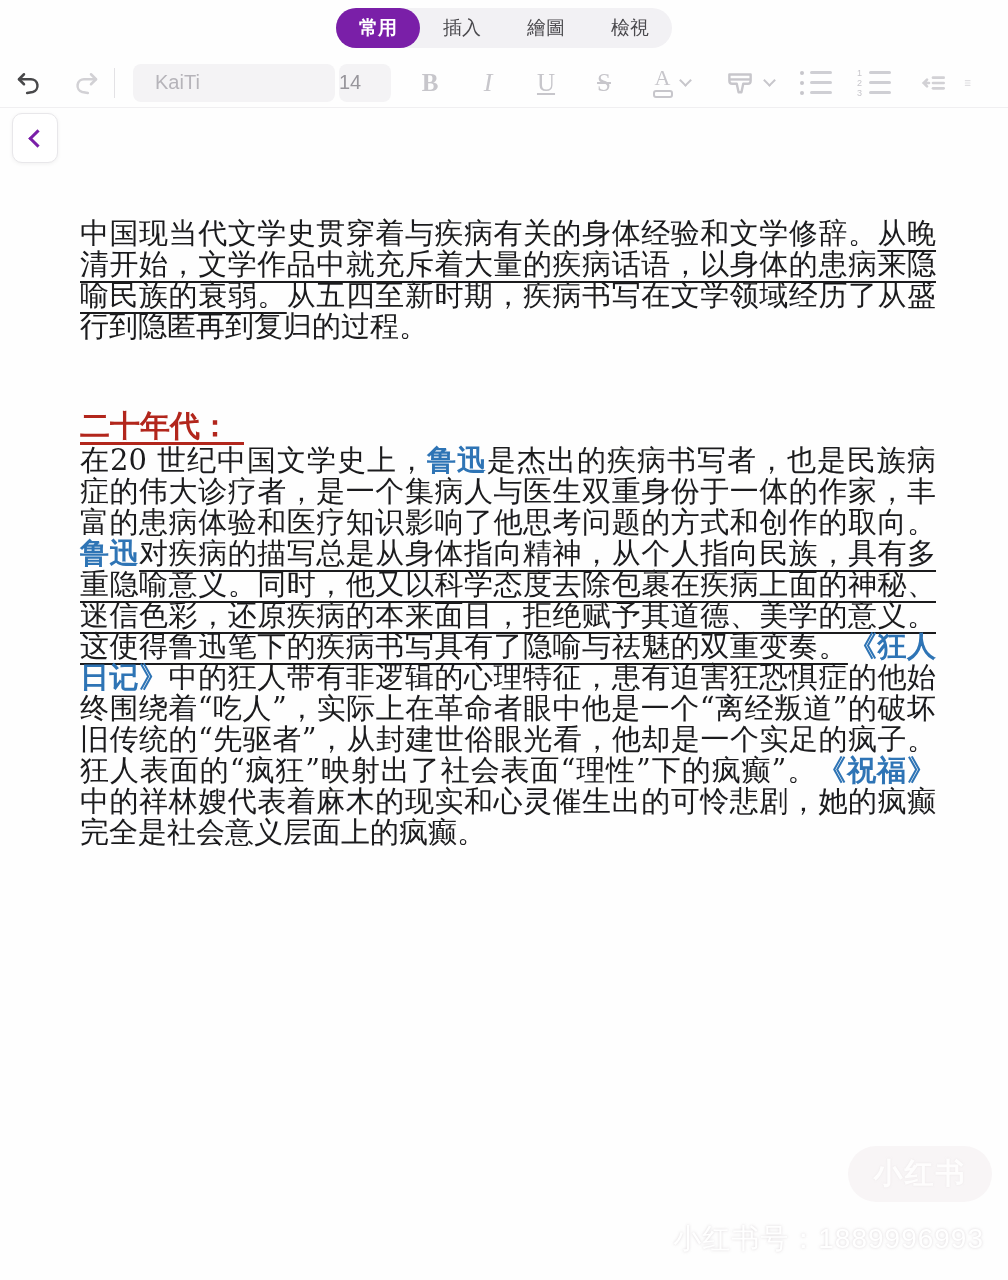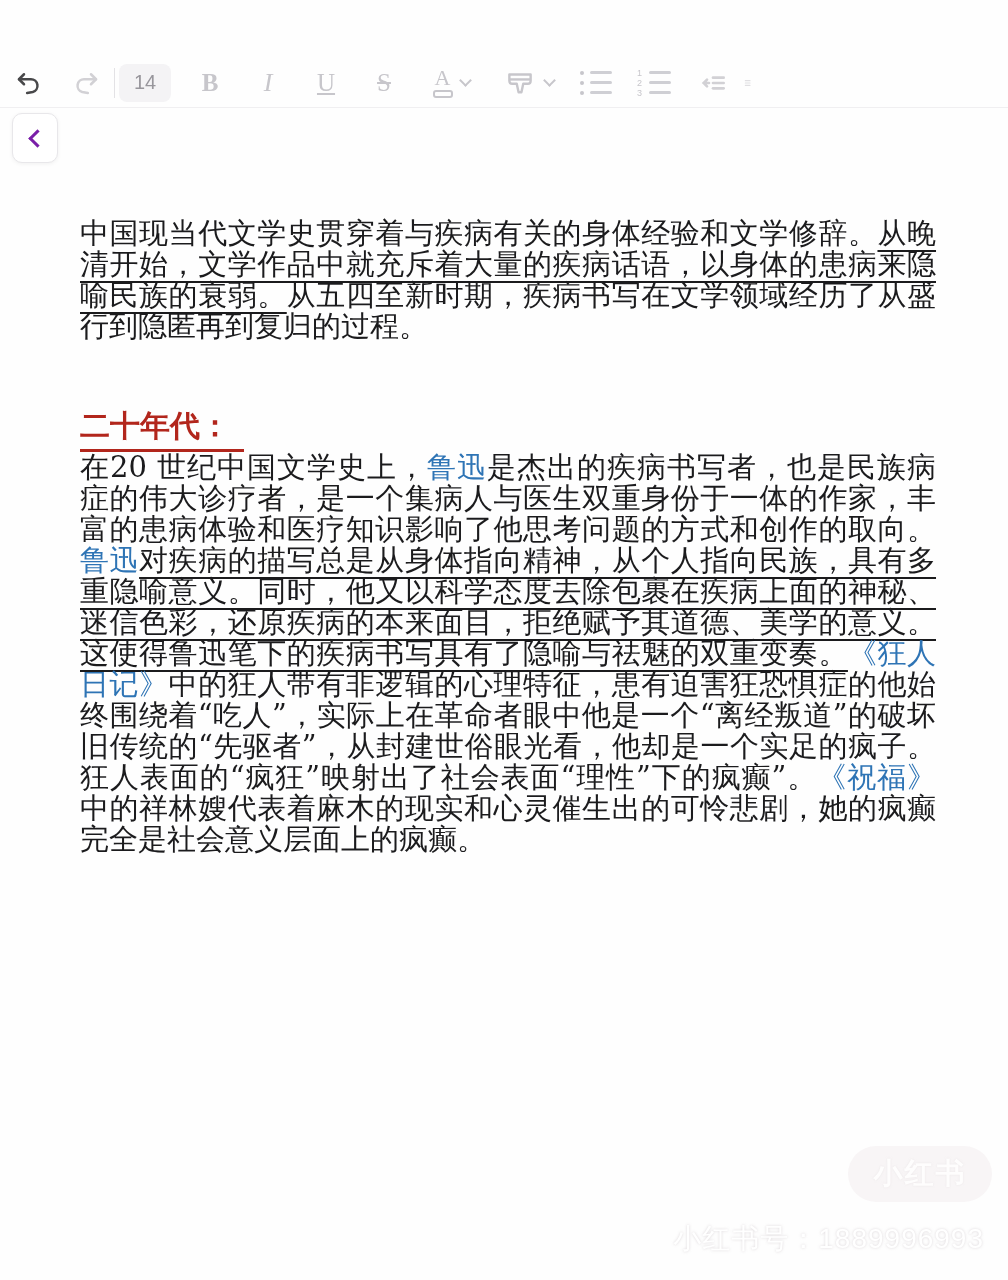--- a/index.html
+++ b/index.html
@@ -51,56 +51,65 @@
               display:flex; align-items:center; justify-content:center; cursor:pointer; }
   .chev-left { width:13px; height:13px; border-left:3px solid #6b21a8;
                border-bottom:3px solid #6b21a8; transform:rotate(45deg); margin-left:4px; }
 
   
   .doc { position:absolute; left:80px; top:218px; width:856px;
          font-family:"DejaVu Serif", serif; color:#1b1b1d;
          font-size:29px; line-height:31px; }
   .doc p { text-align:justify; }
   .seg-u { text-decoration:underline; text-underline-offset:7px; text-decoration-thickness:2px; }
-  .seg-blue { color:#2e74b5; font-weight:normal; }
+  .seg-blue { color:#2e74b5; font-weight:bold; }
   .doc-heading { margin-top:68px; font-size:30px; font-weight:bold; }
-  .doc-heading span { display:inline-block; padding-right:14px; padding-bottom:8px;
+  .doc-heading span { display:inline-block; padding-right:14px; padding-bottom:1px;
                       border-bottom:3px solid; }
 
   
   .wm-pill { position:absolute; right:16px; top:1146px; width:144px; height:56px;
              background:#f8f5f6; border-radius:28px;
              display:flex; align-items:center; justify-content:center;
              font-size:29px; font-weight:bold; color:#fefdfd; letter-spacing:2px;
              text-shadow:0 0 2px rgba(222,216,219,0.55); }
   .wm-account { position:absolute; right:24px; top:1220px; font-size:28px;
                 color:#ffffff; letter-spacing:1px;
                 text-shadow:0 0 3px rgba(210,204,208,0.8); }
 </style>
 </head>
 <body>
 
 <div id="screen">
 
+  <nav class="tabbar">
+    <div class="tab active" style="background: rgb(122, 31, 168);">常用</div>
+    <div class="tab">插入</div>
+    <div class="tab">繪圖</div>
+    <div class="tab">檢視</div>
+  </nav>
 
   <div class="toolbar">
     <div class="tb-btn" style="width:58px; color:#48484a;">
       <svg width="30" height="30" viewBox="0 0 24 24" fill="none" stroke="#48484a" stroke-width="2" stroke-linecap="round" stroke-linejoin="round">
         <path d="M8 5 L4 9 L8 13"></path>
           <path d="M4 9 h9.5 a5.2 5.2 0 0 1 1.5 10.2 l-4.5 0.8"></path>
       </svg>
     </div>
     <div class="tb-btn" style="width:56px;">
       <svg width="30" height="30" viewBox="0 0 24 24" fill="none" stroke="#d2d1d5" stroke-width="2" stroke-linecap="round" stroke-linejoin="round">
         <path d="M16 5 L20 9 L16 13"></path>
           <path d="M20 9 h-9.5 a5.2 5.2 0 0 0 -1.5 10.2 l4.5 0.8"></path>
       </svg>
     </div>
     <div class="tb-divider"></div>
-    <div class="tb-field" style="width:52px; margin-left:4px; justify-content:center; color:#98969c;">
+    <div class="tb-field" style="width:202px; margin-left:18px; padding-left:22px;">
+      <span>KaiTi</span>
+    </div>
+    <div class="tb-field" style="width:52px; margin-left:4px; color:#98969c;">
       <span>14</span>
     </div>
     <div class="tb-btn" style="width:58px; margin-left:10px;">
       <span class="fmt-letter">B</span>
     </div>
     <div class="tb-btn" style="width:58px;">
       <span class="fmt-letter it">I</span>
     </div>
     <div class="tb-btn" style="width:58px;">
       <span class="fmt-letter ul">U</span>

